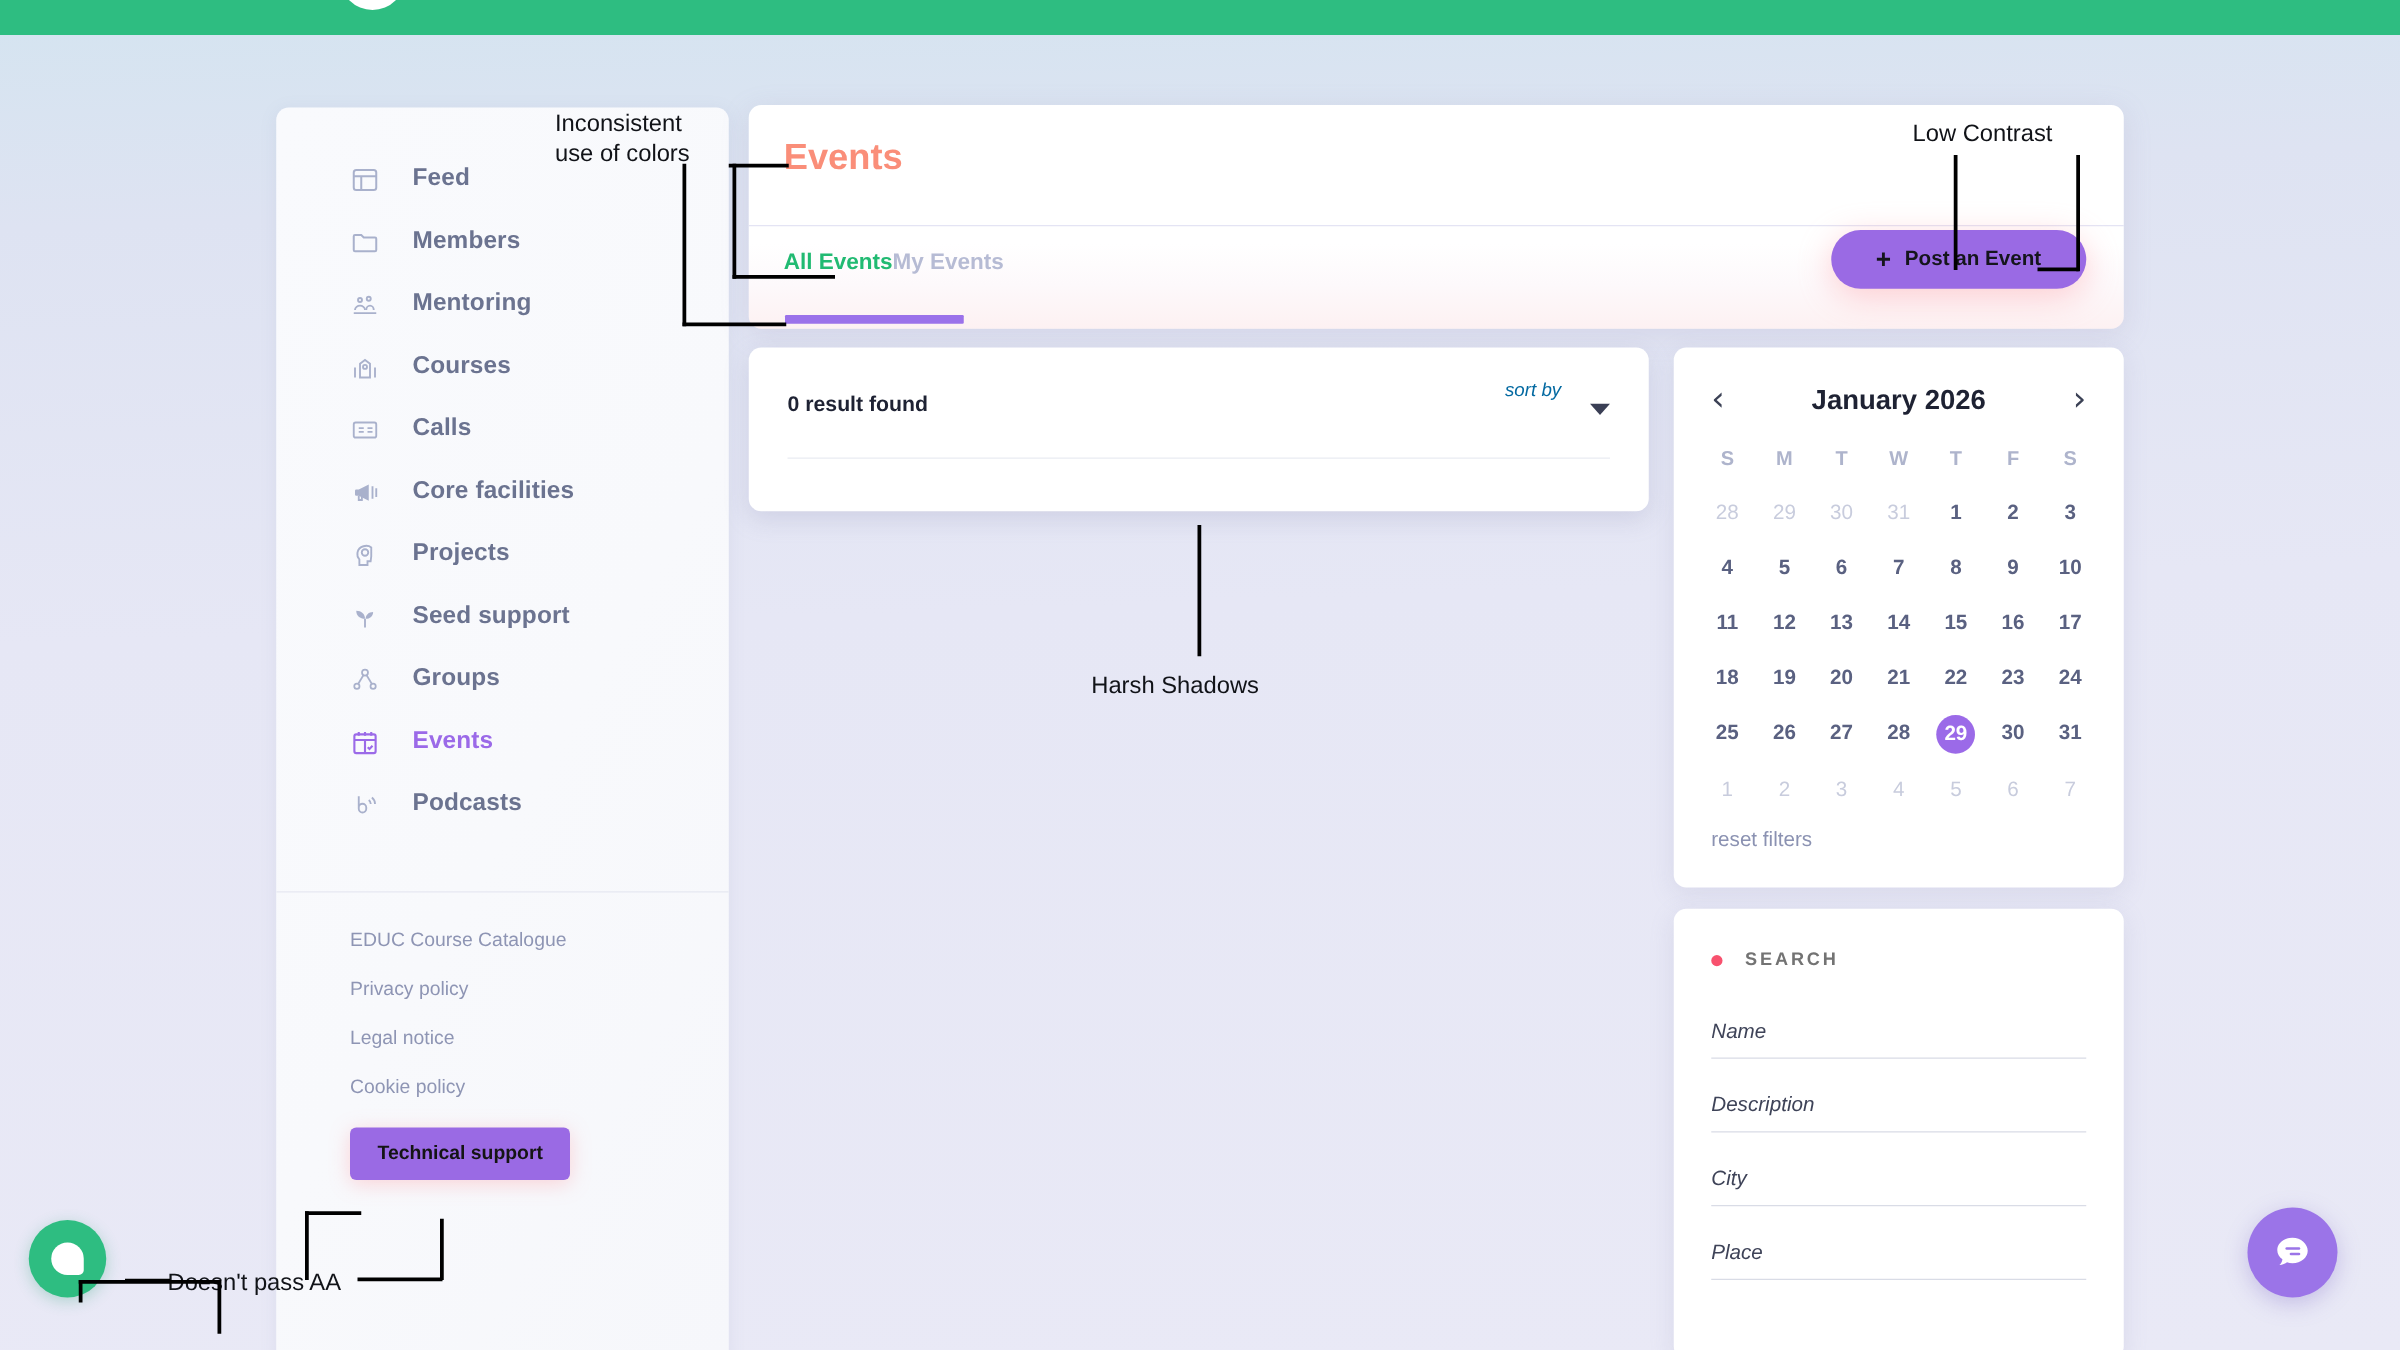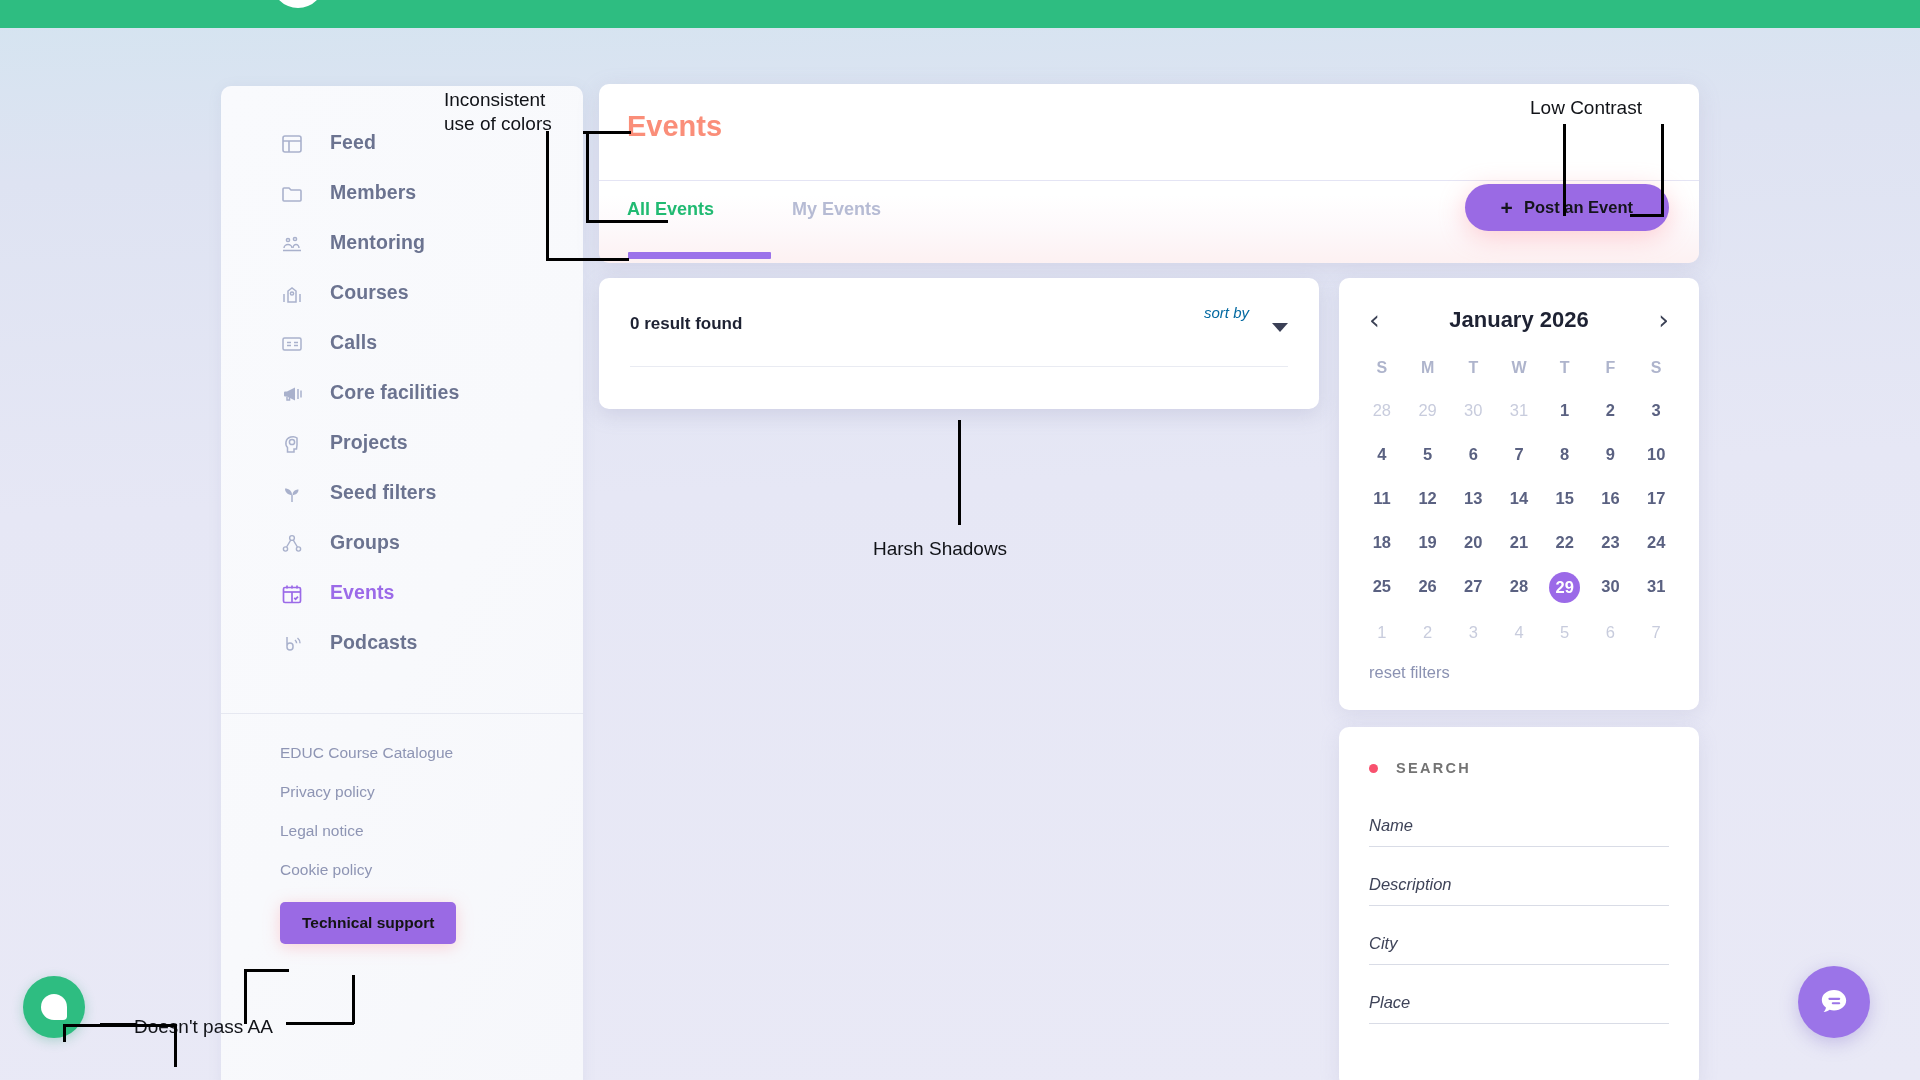--- a/index.html
+++ b/index.html
@@ -88,21 +88,21 @@
   #page-title {
     position: absolute; left: 28px; top: 26px;
     font-size: 29px; font-weight: bold; color: #fa8e79;
   }
   #header-rule {
     position: absolute; left: 0; top: 96px; width: 1100px; height: 1px;
     background: #e4e4f4;
   }
   .tabs { position: absolute; left: 28px; top: 115px; display: flex; }
   .tab { font-size: 18px; font-weight: bold; cursor: pointer; }
-  .tab.active { color: #21ba72; margin-right: 78px; }
+  .tab.active { color: #21ba72; }
   .tab.inactive { color: #b6bbd4; }
   #tab-underline {
     position: absolute; left: 628px; top: 252px;
     width: 143px; height: 7px; background: #9b72ea;
     border-radius: 1px;
   }
   #post-event-btn {
     position: absolute; right: 30px; top: 100px;
     display: flex; align-items: center; gap: 11px;
     background: #9a6ae4; color: #15151c;
@@ -344,21 +344,21 @@
     </div>
 
     <div class="nav-item">
       <span class="nav-ico">
         <svg width="24" height="24" viewBox="0 0 24 24" fill="none" stroke="currentColor" stroke-width="1.5">
           <path d="M12 20v-7"></path>
           <path d="M12 13C12 9 9 6.5 5 6.5c0 4 3 6.5 7 6.5z" fill="currentColor" stroke="none"></path>
           <path d="M12.5 13c0-3.3 2.5-5.5 6-5.5 0 3.4-2.6 5.5-6 5.5z" fill="currentColor" stroke="none"></path>
         </svg>
       </span>
-      <span class="nav-label">Seed filters</span>
+      <span class="nav-label">Seed support</span>
     </div>
 
     <div class="nav-item">
       <span class="nav-ico">
         <svg width="24" height="24" viewBox="0 0 24 24" fill="none" stroke="currentColor" stroke-width="1.4">
           <circle cx="12" cy="6" r="2.4"></circle>
             <circle cx="5.5" cy="17" r="2.1"></circle>
             <circle cx="18.5" cy="17" r="2.1"></circle>
           <line x1="10.7" y1="8.2" x2="6.6" y2="15"></line>
             <line x1="13.3" y1="8.2" x2="17.4" y2="15"></line>

